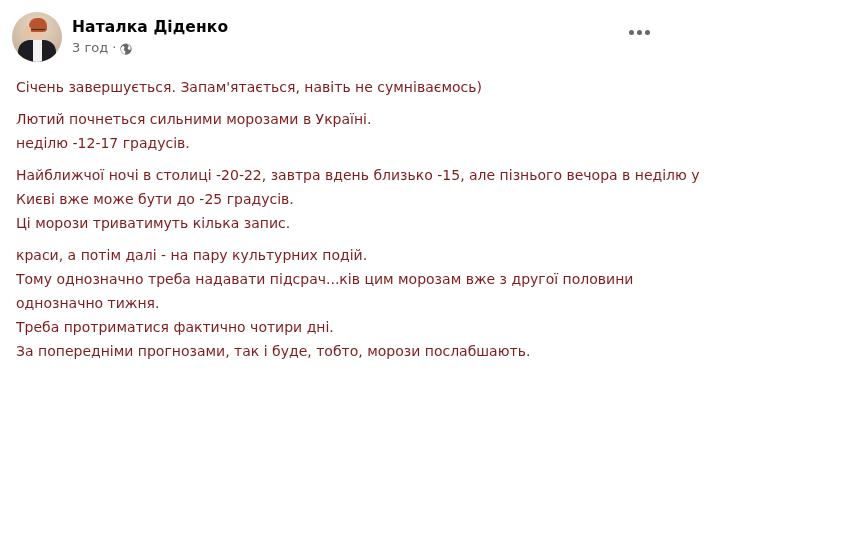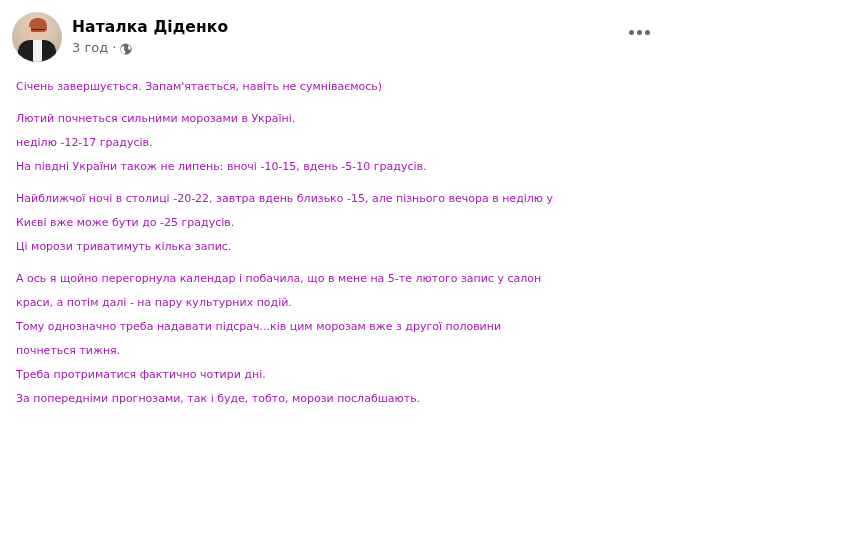--- a/index.html
+++ b/index.html
@@ -60,21 +60,21 @@
     .globe { width: 12px; height: 12px; display: inline-block; }
     .more {
       position: absolute; right: 22px; top: 30px;
       display: flex; gap: 3px; cursor: pointer;
     }
     .more span {
       width: 5px; height: 5px; border-radius: 50%; background: #65676b; display: block;
     }
     .body-text {
       position: absolute; left: 16px; top: 75px; width: 815px;
-      font-size: 11px; line-height: 24px; color: #a21caf;
+      font-size: 14px; line-height: 24px; color: #7f1d1d;
     }
     .para { margin-bottom: 8px; }
     .para .line { display: block; white-space: nowrap; }
   </style>
 </head>
 <body>
 
 <div class="post">
   <div class="header">
     <div class="avatar">
@@ -107,29 +107,27 @@
     <span></span>
   </div>
 
   <div class="body-text">
     <div class="para">
       <span class="line">Січень завершується. Запам'ятається, навіть не сумніваємось)</span>
     </div>
     <div class="para">
       <span class="line">Лютий почнеться сильними морозами в Україні.</span>
       <span class="line">неділю -12-17 градусів.</span>
-      <span class="line">На півдні України також не липень: вночі -10-15, вдень -5-10 градусів.</span>
     </div>
     <div class="para">
       <span class="line">Найближчої ночі в столиці -20-22, завтра вдень близько -15, але  пізнього вечора в неділю у</span>
       <span class="line">Києві вже може бути до -25 градусів.</span>
       <span class="line">Ці морози триватимуть кілька запис.</span>
     </div>
     <div class="para">
-      <span class="line">А ось я щойно перегорнула календар і побачила, що в мене на 5-те лютого запис у салон</span>
       <span class="line">краси, а потім далі - на пару культурних подій.</span>
       <span class="line">Тому однозначно треба надавати підсрач...ків цим морозам вже з другої половини</span>
-      <span class="line">почнеться тижня.</span>
+      <span class="line">однозначно тижня.</span>
       <span class="line">Треба протриматися фактично чотири дні.</span>
       <span class="line">За попередніми прогнозами, так і буде, тобто, морози послабшають.</span>
     </div>
   </div>
 </div>
 
 </body></html>

